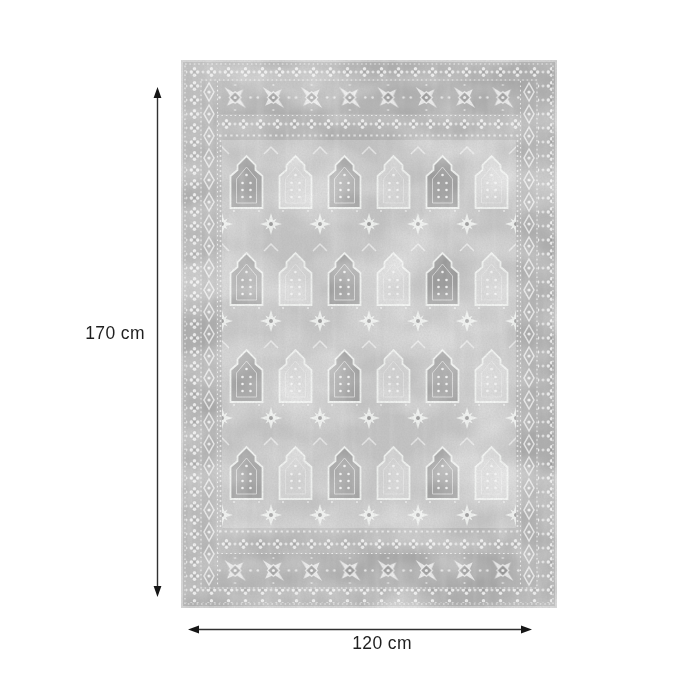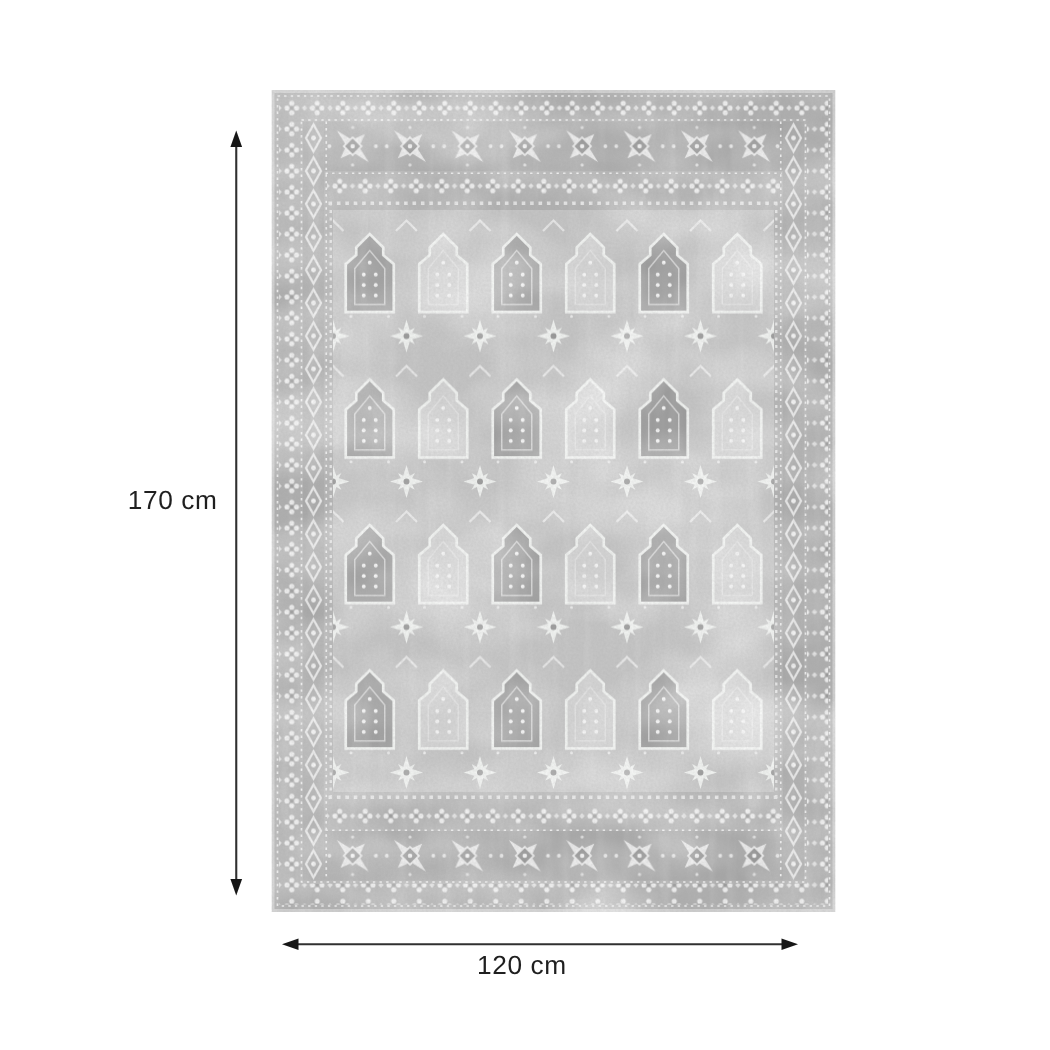--- a/index.html
+++ b/index.html
@@ -17,21 +17,21 @@
   .dims-w{left:184px;top:619px;width:356px;height:21px;}
   .dim-line{stroke:var(--arrow,#303030);stroke-width:1.4;fill:none;}
   .dim-head{fill:var(--arrowhead,#161616);}
   .dim-label{
     position:absolute;
     color:var(--label-text,#1f1f1f);
     font-size:17.5px;font-weight:500;letter-spacing:.4px;line-height:1;
     white-space:nowrap;
   }
   .dim-label-h{left:53px;top:325px;width:92px;text-align:right;}
-  .dim-label-w{left:318px;top:635px;width:94px;text-align:left;}
+  .dim-label-w{left:318px;top:635px;width:94px;text-align:right;}
 </style>
 </head>
 <body>
 
 <div class="canvas">
 
   <div class="rug">
     <svg viewBox="0 0 376 548" xmlns="http://www.w3.org/2000/svg">
       <defs>
         <path id="star4" d="M0,-10 L2.3,-2.3 L10,0 L2.3,2.3 L0,10 L-2.3,2.3 L-10,0 L-2.3,-2.3 Z"></path>

